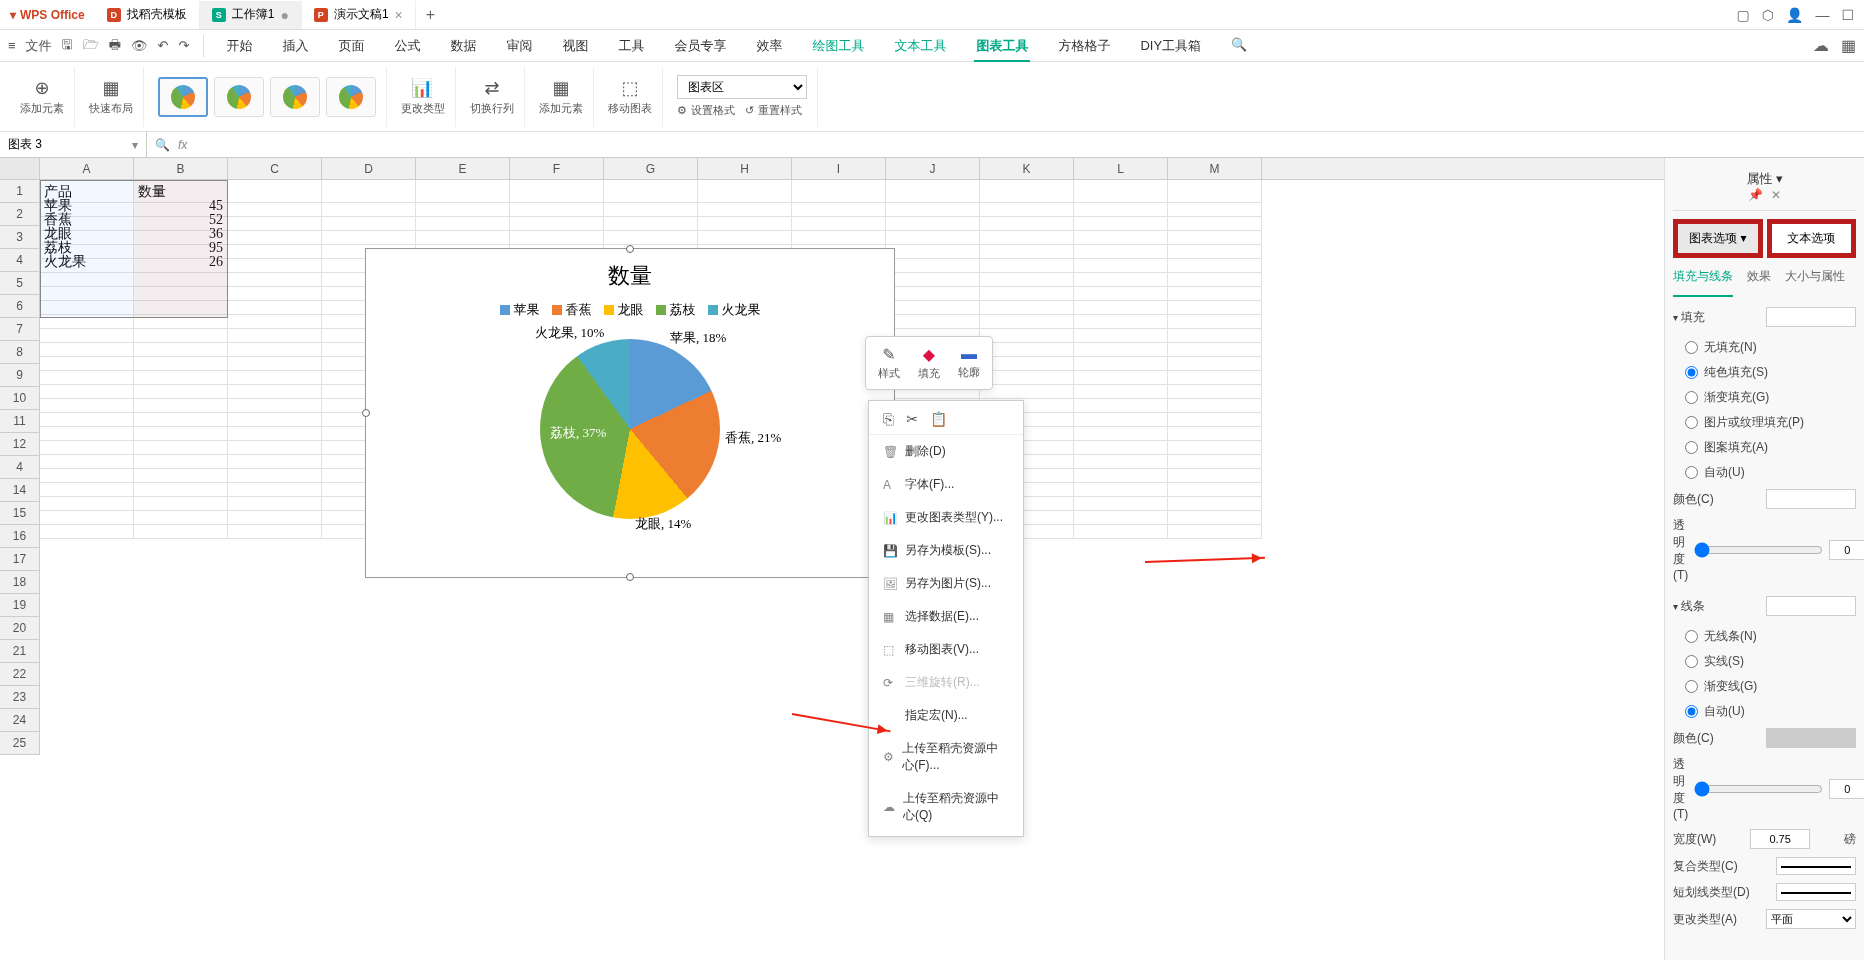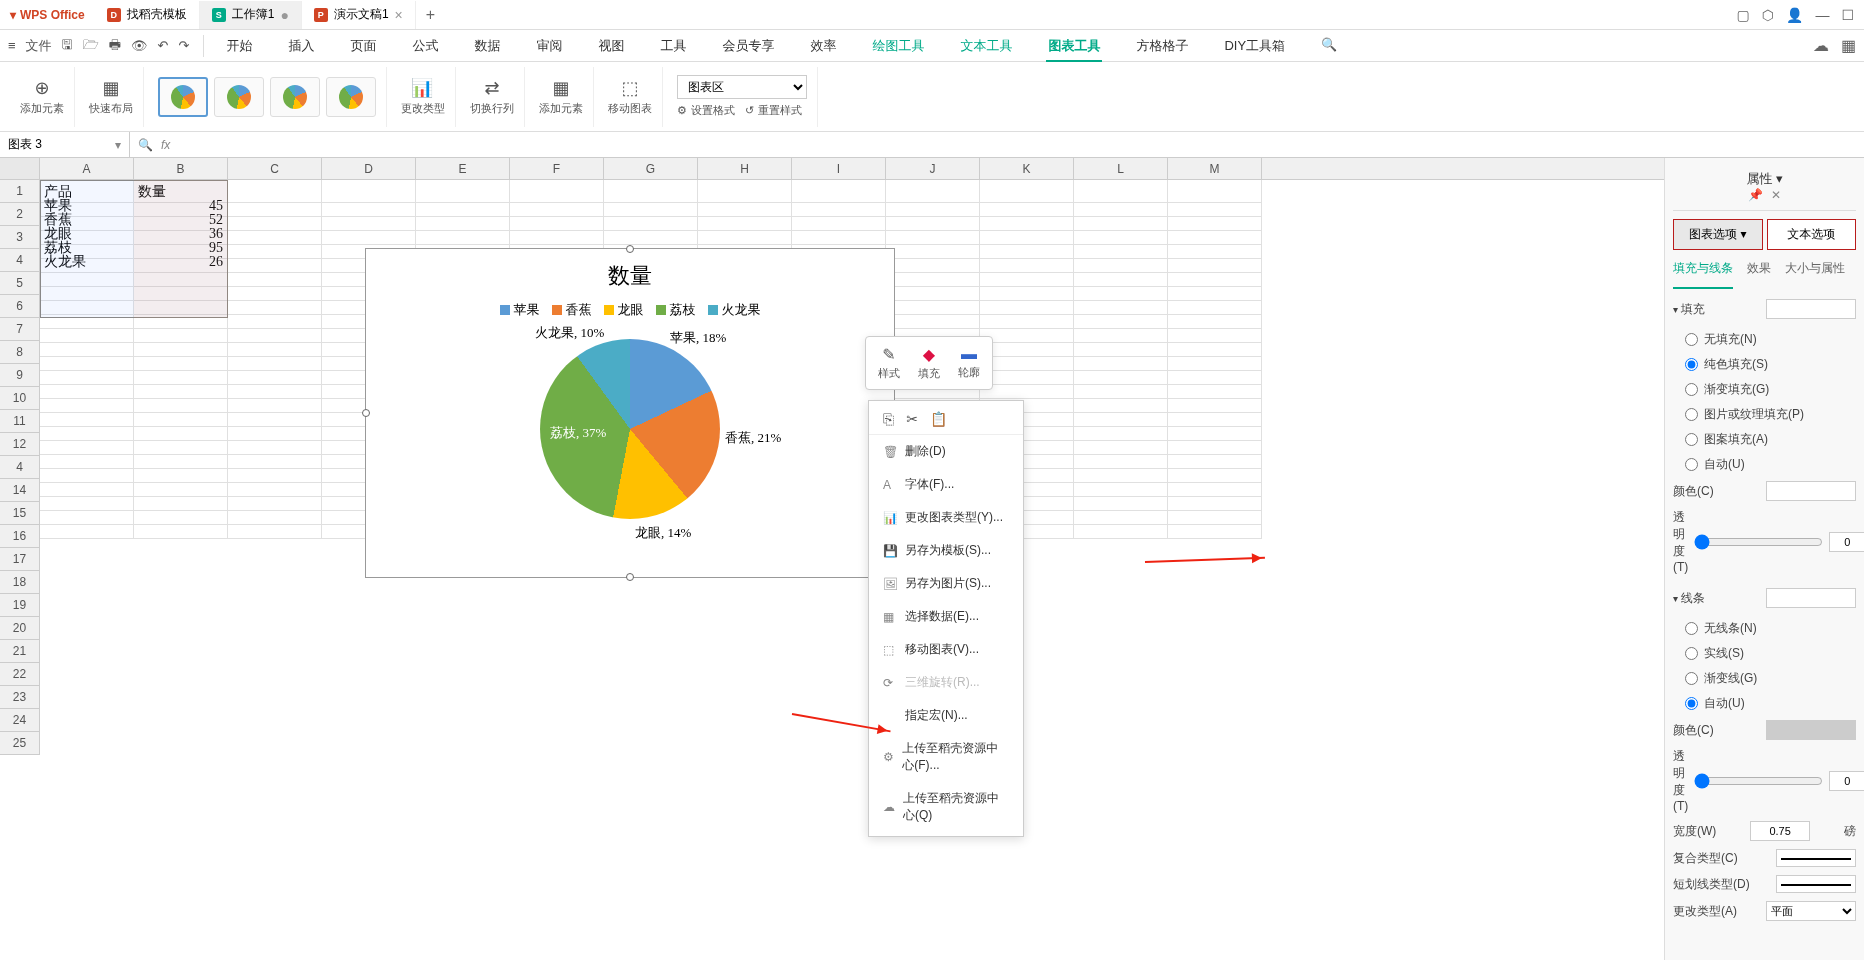--- a/index.html
+++ b/index.html
@@ -16,21 +16,21 @@
 .tab-icon.d { background: #d14424; }
 .tab-close { color: #999; font-size: 14px; }
 .tab-add { padding: 0 10px; color: #666; font-size: 16px; }
 .titlebar-right { margin-left: auto; display: flex; gap: 12px; padding-right: 10px; color: #666; }
 .titlebar-right span { cursor: pointer; font-size: 14px; }
 
 
 .menubar { height: 32px; background: #fff; display: flex; align-items: center; border-bottom: 1px solid #ddd; padding: 0 8px; }
 .menu-icons { display: flex; gap: 10px; padding-right: 14px; border-right: 1px solid #ddd; align-items: center; }
 .menu-icons span { color: #555; font-size: 13px; cursor: pointer; }
-.menu-tabs { display: flex; gap: 12px; margin-left: 10px; }
+.menu-tabs { display: flex; gap: 6px; margin-left: 10px; }
 .menu-tab { padding: 6px 12px; font-size: 13px; color: #333; cursor: pointer; position: relative; }
 .menu-tab.active { color: #0a8; font-weight: bold; }
 .menu-tab.active::after { content: ''; position: absolute; bottom: -1px; left: 10px; right: 10px; height: 2px; background: #0a8; }
 .menu-tab.green { color: #0a8; }
 .menubar-right { margin-left: auto; display: flex; gap: 12px; color: #666; }
 
 
 .ribbon { height: 70px; background: #fff; display: flex; align-items: center; border-bottom: 1px solid #ddd; padding: 0 10px; gap: 4px; }
 .ribbon-group { display: flex; flex-direction: column; align-items: center; padding: 4px 10px; border-right: 1px solid #eee; height: 60px; justify-content: center; gap: 2px; }
 .ribbon-group-h { display: flex; gap: 6px; padding: 4px 10px; border-right: 1px solid #eee; align-items: center; height: 60px; }
@@ -38,21 +38,21 @@
 .ribbon-label { font-size: 11px; color: #555; }
 .chart-style { width: 50px; height: 40px; border: 1px solid #ddd; border-radius: 3px; display: flex; align-items: center; justify-content: center; cursor: pointer; background: #fafafa; }
 .chart-style.selected { border: 2px solid #5b9bd5; }
 .pie-mini { width: 24px; height: 24px; border-radius: 50%; background: conic-gradient(#5b9bd5 0 18%, #ed7d31 18% 39%, #ffc000 39% 53%, #70ad47 53% 90%, #4bacc6 90% 100%); }
 .ribbon-select { height: 24px; border: 1px solid #ccc; font-size: 12px; padding: 0 20px 0 6px; background: #fff; }
 .ribbon-vert { display: flex; flex-direction: column; gap: 4px; font-size: 11px; padding: 4px 10px; border-right: 1px solid #eee; justify-content: center; height: 60px; }
 .ribbon-vert div { cursor: pointer; color: #555; display: flex; align-items: center; gap: 4px; }
 
 
 .formula-bar { height: 26px; background: #fff; display: flex; align-items: center; border-bottom: 1px solid #ccc; }
-.name-box { width: 130px; height: 100%; border-right: 1px solid #ccc; display: flex; align-items: center; padding: 0 8px; font-size: 12px; justify-content: space-between; }
+.name-box { width: 147px; height: 100%; border-right: 1px solid #ccc; display: flex; align-items: center; padding: 0 8px; font-size: 12px; justify-content: space-between; }
 .fx-area { display: flex; align-items: center; padding: 0 8px; gap: 8px; color: #888; font-size: 12px; }
 
 
 .main { display: flex; height: calc(100% - 158px); }
 .sheet-area { flex: 1; position: relative; background: #fff; overflow: hidden; }
 
 
 .col-headers { display: flex; height: 22px; background: #f0f0f0; border-bottom: 1px solid #ccc; }
 .corner { width: 40px; border-right: 1px solid #ccc; background: #e8e8e8; }
 .col-h { width: 94px; border-right: 1px solid #ccc; text-align: center; font-size: 12px; line-height: 22px; color: #555; }
@@ -95,21 +95,21 @@
 
 .arrow { position: absolute; height: 2px; background: #e21; transform-origin: left center; }
 .arrow::after { content: ''; position: absolute; right: -2px; top: -4px; border: 5px solid transparent; border-left: 10px solid #e21; }
 
 
 .right-panel { width: 200px; background: #f8f8f8; border-left: 1px solid #ddd; padding: 8px; overflow-y: auto; font-size: 12px; }
 .rp-header { display: flex; justify-content: space-between; align-items: center; padding: 4px 0 8px; border-bottom: 1px solid #ddd; flex-direction: column; }
 .rp-title { font-size: 13px; color: #333; }
 .rp-header-icons { display: flex; gap: 8px; color: #888; }
 .rp-tabs { display: flex; gap: 4px; margin: 8px 0; }
-.rp-tab { flex: 1; padding: 6px; text-align: center; border: 1px solid #b91c1c; background: #fff; cursor: pointer; font-size: 12px; }
+.rp-tab { flex: 1; padding: 6px; text-align: center; border: 5px solid #b91c1c; background: #fff; cursor: pointer; font-size: 12px; }
 .rp-tab.active { background: #e8e8e8; }
 .rp-subtabs { display: flex; gap: 14px; margin: 10px 0; font-size: 12px; }
 .rp-subtab { cursor: pointer; color: #666; }
 .rp-subtab.active { color: #0a8; border-bottom: 2px solid #0a8; padding-bottom: 10px; }
 .rp-section { margin: 10px 0; }
 .rp-sec-title { font-size: 12px; color: #444; margin-bottom: 8px; display: flex; justify-content: space-between; align-items: center; }
 .rp-radio { display: flex; align-items: center; gap: 6px; padding: 4px 0 4px 12px; font-size: 12px; color: #444; }
 .rp-radio input { margin: 0; }
 .rp-row { display: flex; align-items: center; justify-content: space-between; padding: 4px 0; font-size: 12px; color: #444; }
 .rp-input { width: 60px; height: 20px; border: 1px solid #ccc; text-align: center; font-size: 11px; }
@@ -698,21 +698,21 @@
             <span>荔枝</span>
           </div>
         <div class="legend-item">
             <span class="legend-sw" style="background:#4bacc6"></span>
             <span>火龙果</span>
           </div>
       </div>
       <div class="pie-chart">
         <div class="pie-label" style="top:-10px;left:130px">苹果, 18%</div>
         <div class="pie-label" style="top:90px;left:185px">香蕉, 21%</div>
-        <div class="pie-label" style="top:185px;left:95px">龙眼, 14%</div>
+        <div class="pie-label" style="top:176px;left:95px">龙眼, 14%</div>
         <div class="pie-label" style="top:85px;left:10px;color:#fff">荔枝, 37%</div>
         <div class="pie-label" style="top:-15px;left:-5px">火龙果, 10%</div>
       </div>
     </div>
 
     <div class="float-tb">
       <div class="float-btn">
           <span class="fi">✎</span>
           <span>样式</span>
         </div>

